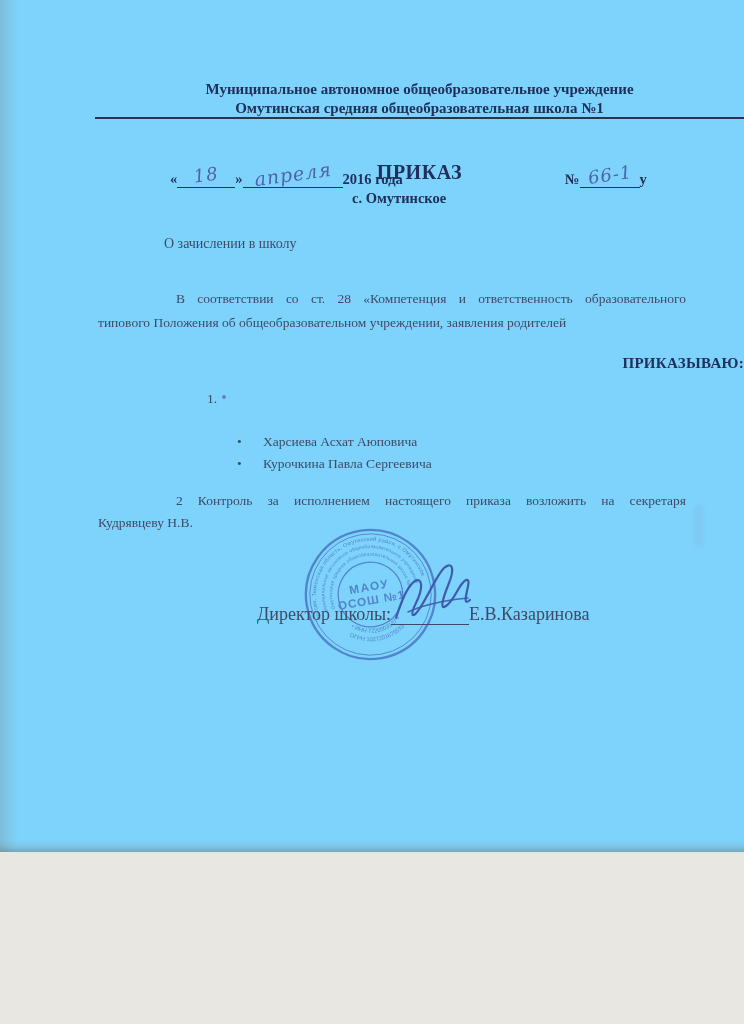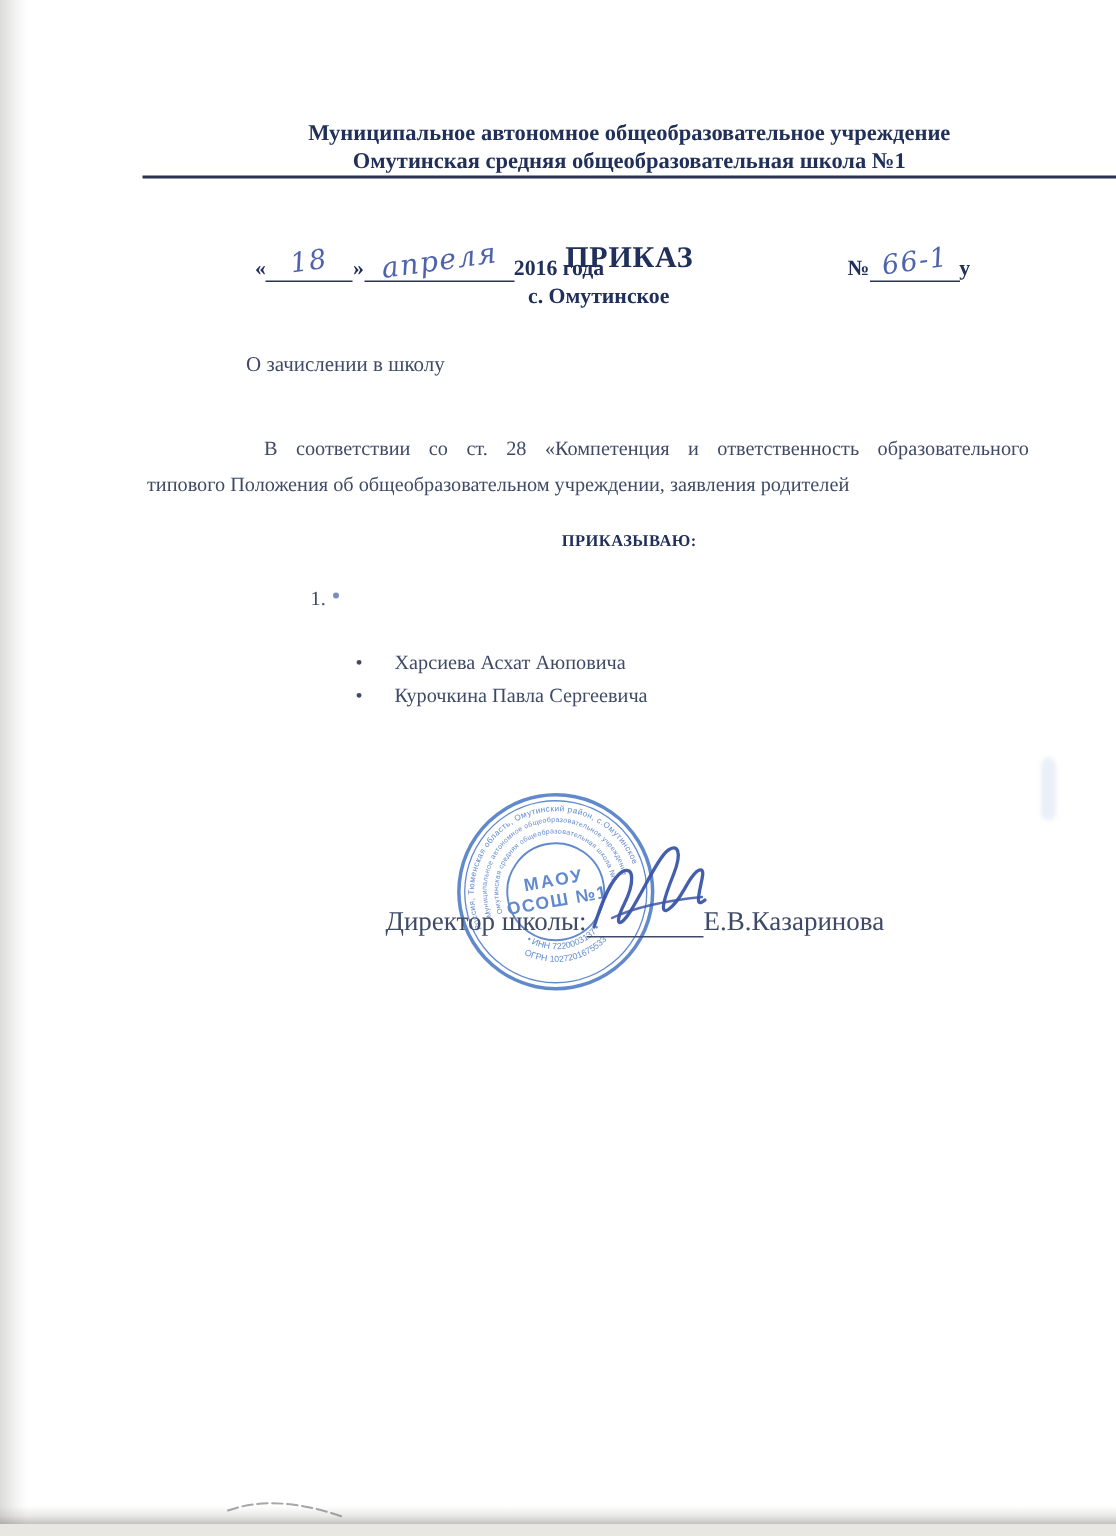--- a/index.html
+++ b/index.html
@@ -1,18 +1,18 @@
 <!DOCTYPE html>
 <html><head>
 <meta charset="utf-8">
 <style>
   html,body { margin:0; padding:0; background:#e9e7e1; }
   .page {
-    position:relative; width:744px; height:1016px; margin:0 auto;
-    background:#ffffff; overflow:hidden;
+    position:relative; width:744px; height:852px; margin:0 auto;
+    background:#7dd3fc; overflow:hidden;
     font-family:"Liberation Serif", serif;
     color:#3f4a66;
   }
   
   .edge-left {
     position:absolute; left:0; top:0; bottom:0; width:18px;
     background:linear-gradient(to right, rgba(130,128,122,.28), rgba(130,128,122,.10) 55%, rgba(130,128,122,0));
   }
   .edge-bottom {
     position:absolute; left:0; right:0; bottom:0; height:12px;
@@ -61,21 +61,21 @@
     position:absolute; left:164px; top:236px; font-size:14px;
   }
   .preamble {
     position:absolute; left:98px; top:287px; width:588px;
     font-size:13.5px; line-height:24px;
   }
   .jline { text-align:justify; text-align-last:justify; }
   .indent { padding-left:78px; }
   .resolution {
     position:absolute; left:95px; right:0; top:355px;
-    text-align:center; font-weight:bold; font-size:11px; color:#20305a;
+    text-align:right; font-weight:bold; font-size:15px; color:#20305a;
     letter-spacing:.3px;
   }
   .item1 { position:absolute; left:207px; top:388px; font-size:13.5px; line-height:22px; }
   .item1 .num { position:absolute; left:0; top:0; }
   .num-dot {
     position:absolute; left:15px; top:7px; width:4px; height:4px;
     border-radius:50%; background:#5b6fae; opacity:.8;
   }
   .item1 .body { margin-left:20px; width:437px; }
   .students { position:absolute; left:237px; top:431px; font-size:13.5px; line-height:22px; list-style:none; margin:0; padding:0; }
@@ -133,20 +133,24 @@
     <span class="num-dot"></span>
     <div class="body">
     </div>
   </div>
 
   <ul class="students">
     <li><span class="bullet">•</span><span>Харсиева Асхат Аюповича</span></li>
     <li><span class="bullet">•</span><span>Курочкина Павла Сергеевича</span></li>
   </ul>
 
+  <div class="item2">
+    <div class="jline indent">2 Контроль за исполнением настоящего приказа возложить на секретаря</div>
+    <div>Кудрявцеву Н.В.</div>
+  </div>
 
   <div class="smudge"></div>
 
   <div class="stamp-wrap">
     <svg width="137" height="137" viewBox="-70 -70 140 140">
       <g transform="rotate(-10)" fill="none" stroke="#4c7ac6">
         <circle r="66" stroke-width="2.4"></circle>
         <circle r="62" stroke-width="0.9"></circle>
         <circle r="33" stroke-width="1.3"></circle>
         <path id="arcOuter" d="M -54,16 A 56,56 0 1 1 54,16" stroke="none"></path>

